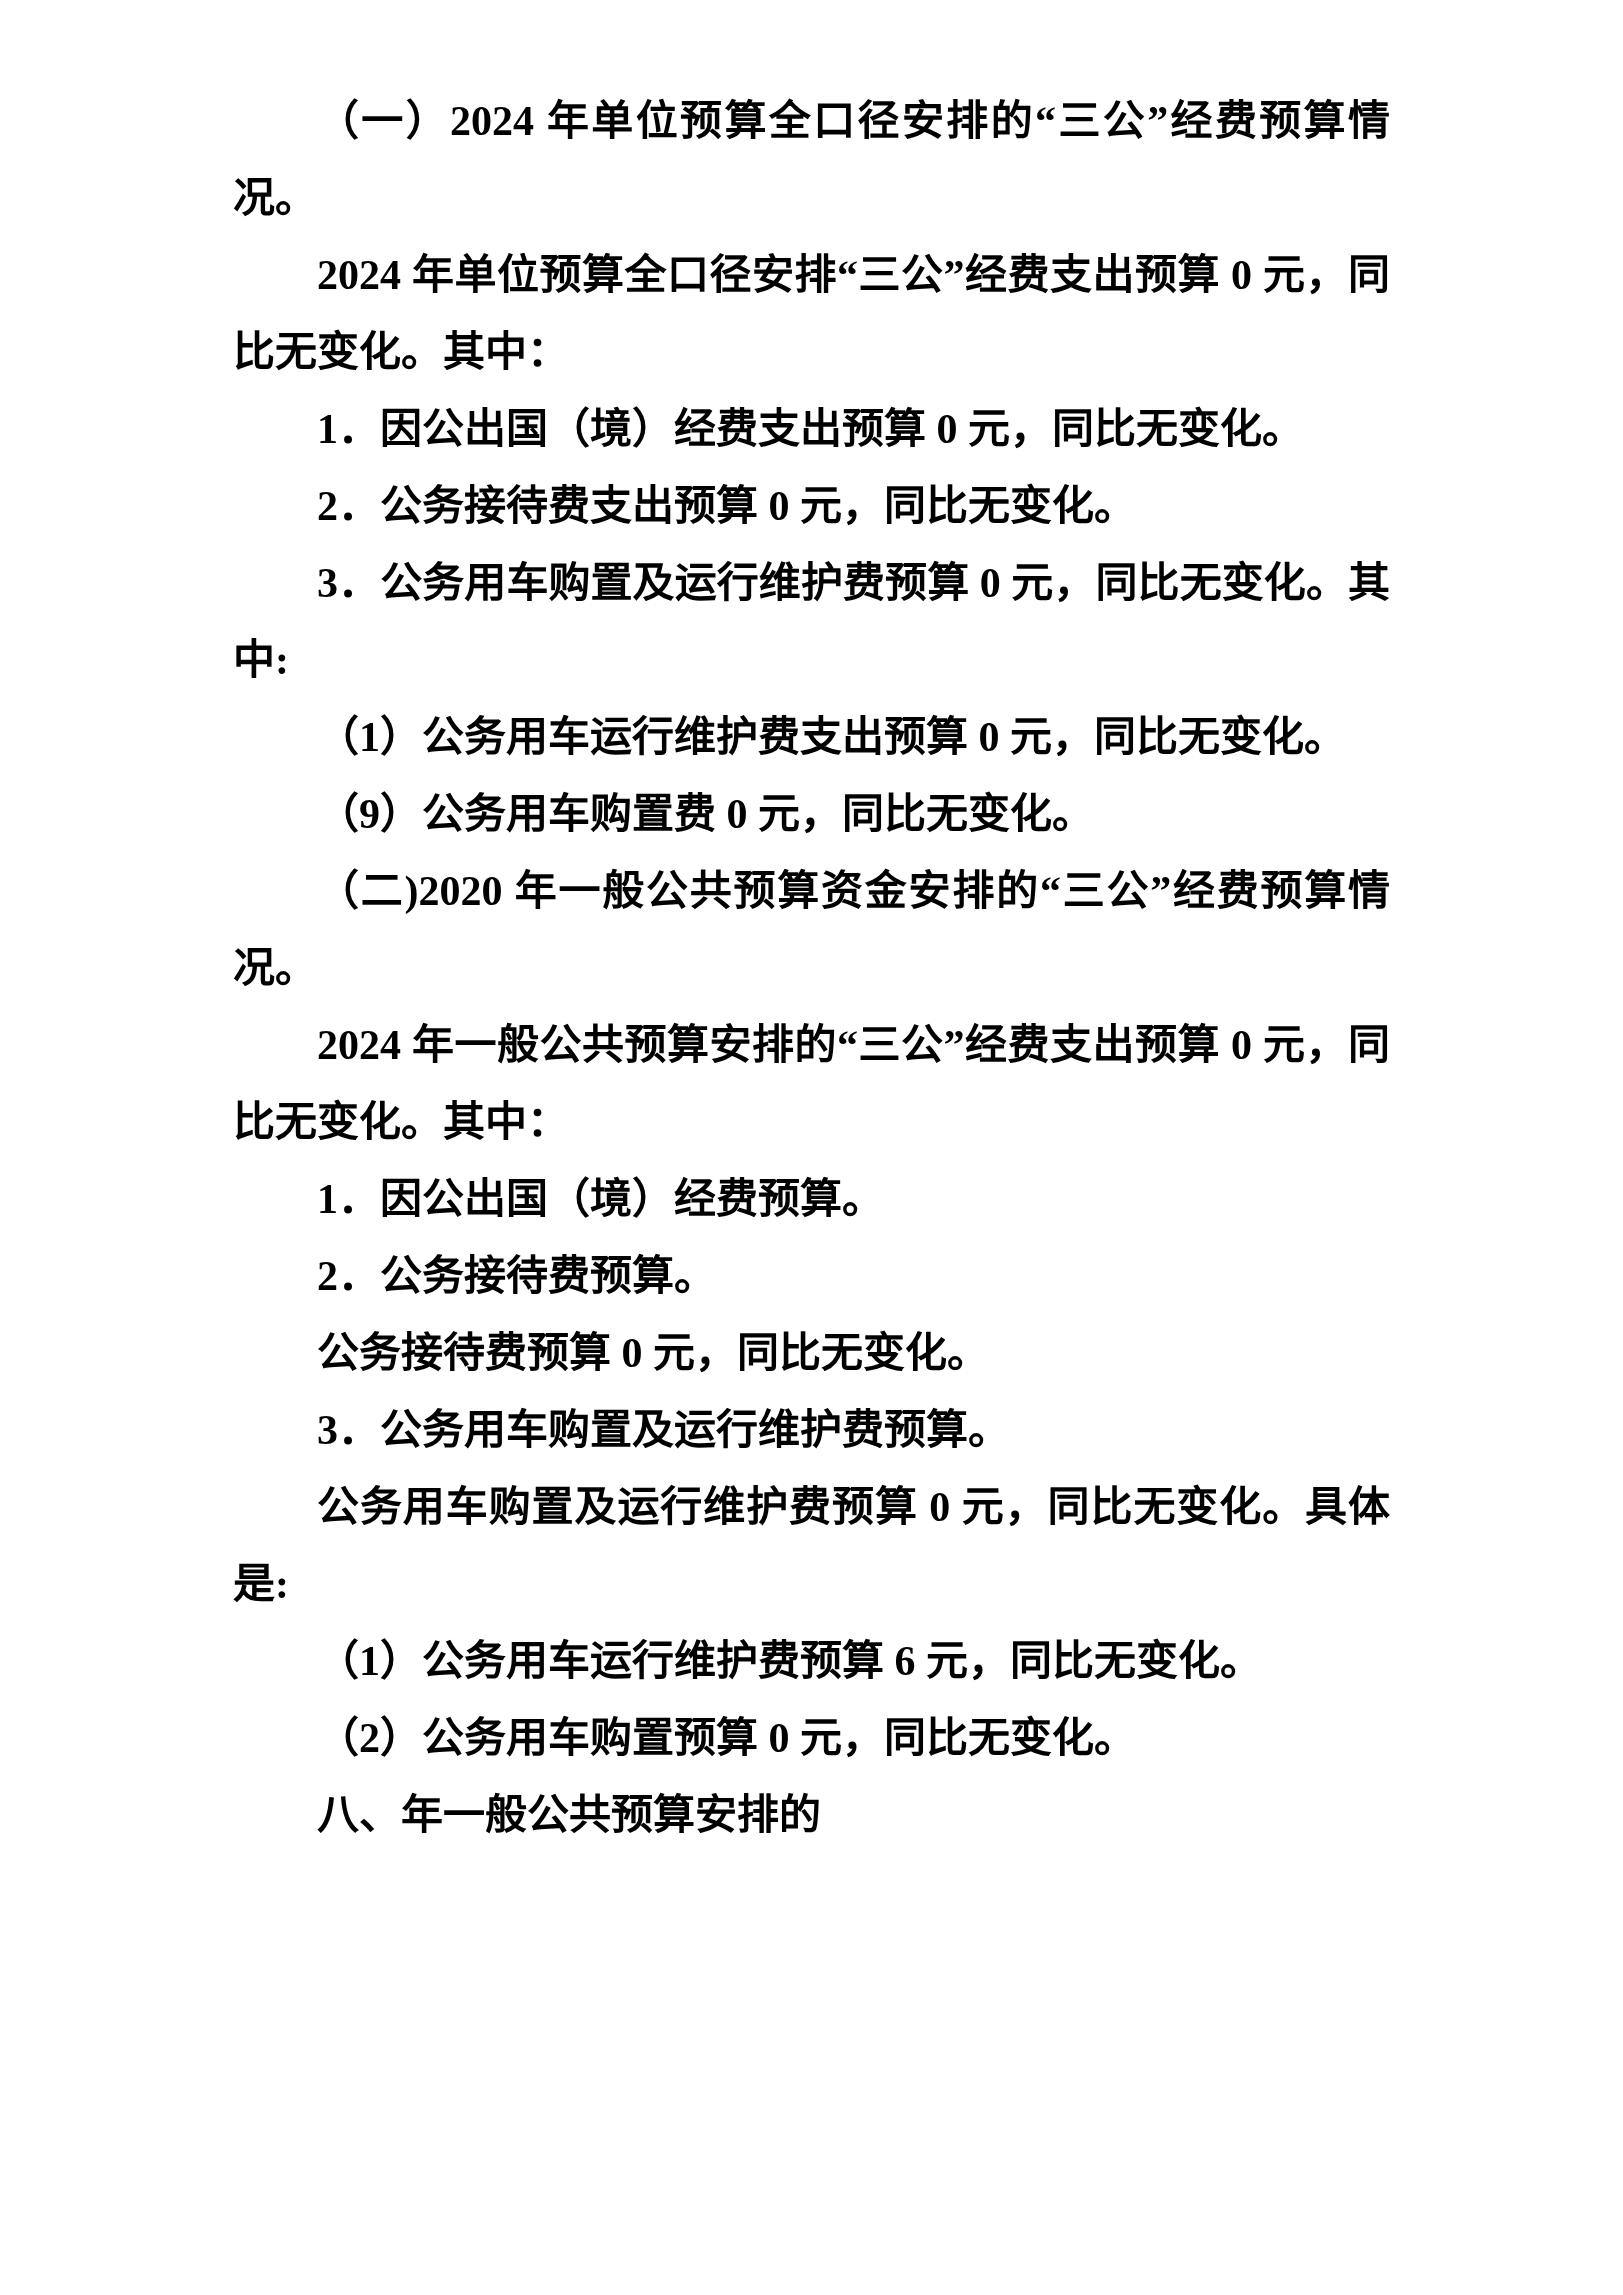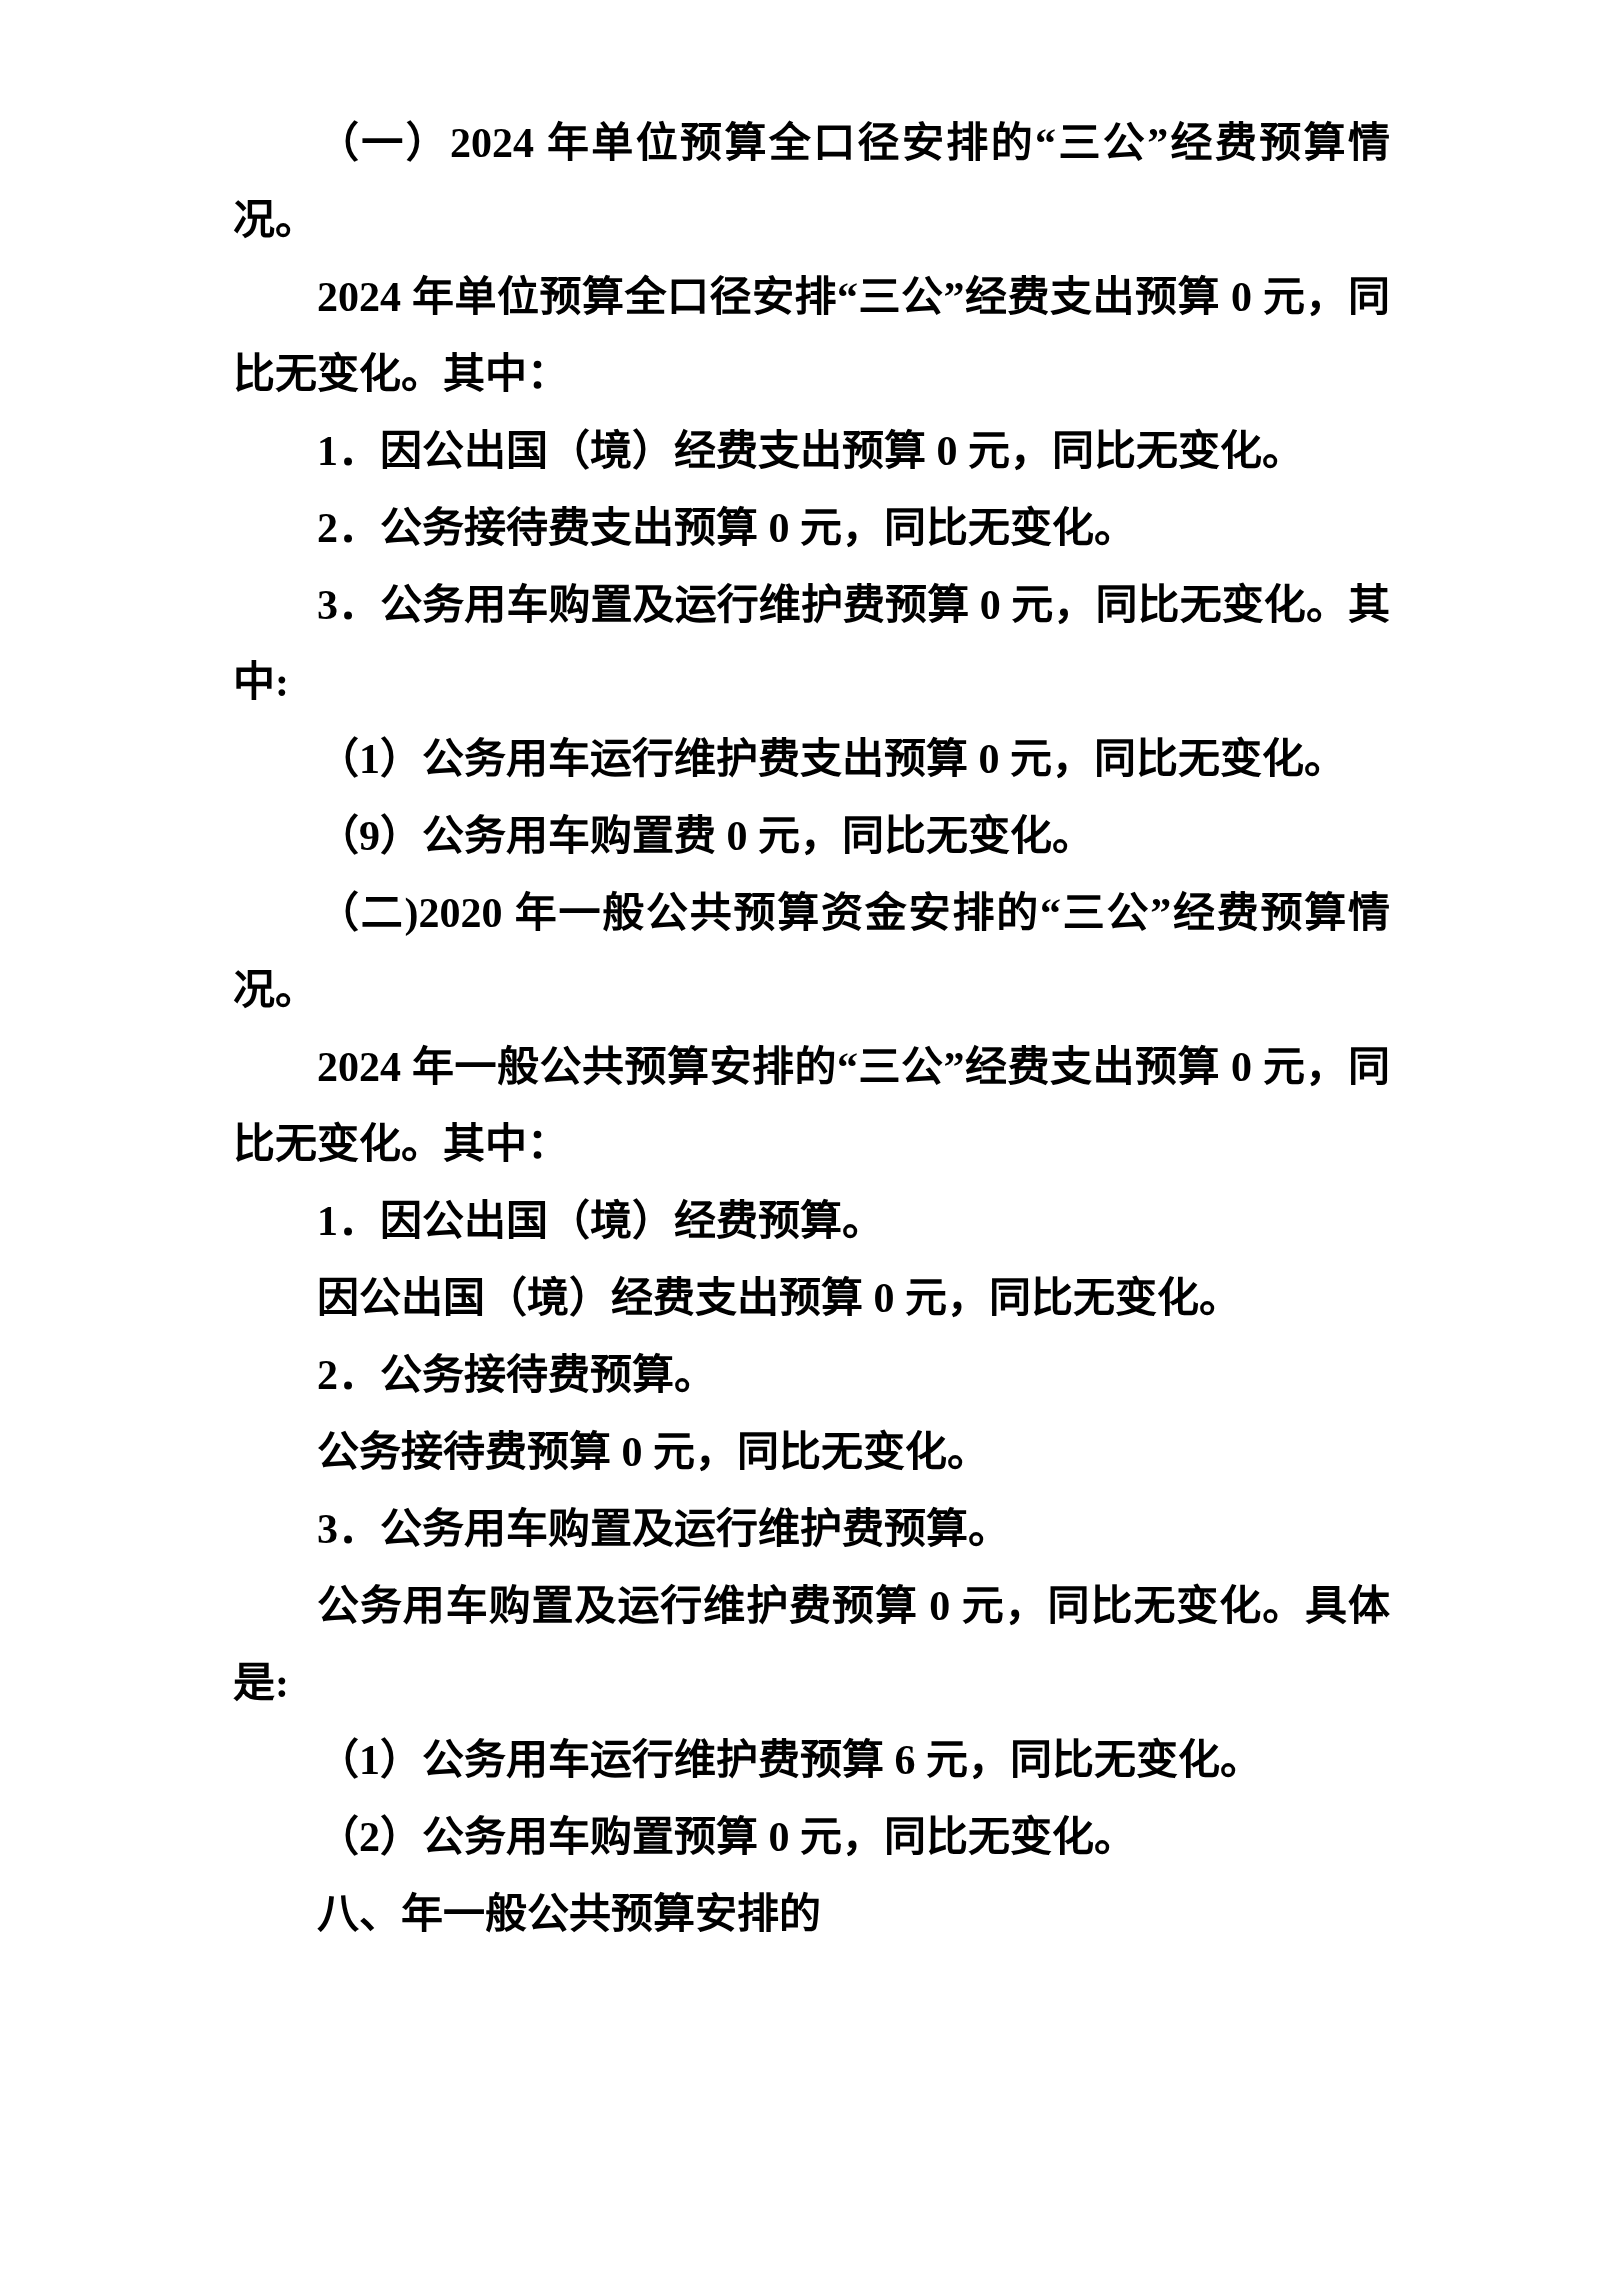--- a/index.html
+++ b/index.html
@@ -6,21 +6,21 @@
     margin: 0;
     padding: 0;
     background: #ffffff;
   }
   .page {
     position: relative;
     width: 1623px;
     height: 2295px;
     background: #ffffff;
     box-sizing: border-box;
-    padding: 105px 233px 0 233px;
+    padding: 83px 233px 0 233px;
     overflow: hidden;
   }
   .para {
     margin: 0;
     padding: 0;
     color: #000000;
     font-family: "Liberation Serif", "DejaVu Serif", serif;
     font-size: 42px;
     line-height: 77px;
     text-align: justify;
@@ -44,21 +44,20 @@
       <p class="para heading">（一）2024 年单位预算全口径安排的“三公”经费预算情况。</p>
       <p class="para body">2024 年单位预算全口径安排“三公”经费支出预算 0 元，同比无变化。其中：</p>
       <p class="para body">1．因公出国（境）经费支出预算 0 元，同比无变化。</p>
       <p class="para body">2．公务接待费支出预算 0 元，同比无变化。</p>
       <p class="para body">3．公务用车购置及运行维护费预算 0 元，同比无变化。其中:</p>
       <p class="para body">（1）公务用车运行维护费支出预算 0 元，同比无变化。</p>
       <p class="para body">（9）公务用车购置费 0 元，同比无变化。</p>
       <p class="para heading">（二)2020 年一般公共预算资金安排的“三公”经费预算情况。</p>
       <p class="para body">2024 年一般公共预算安排的“三公”经费支出预算 0 元，同比无变化。其中：</p>
       <p class="para body">1．因公出国（境）经费预算。</p>
-      <p class="para body">因公出国（境）经费支出预算 0 元，同比无变化。</p>
       <p class="para body">2．公务接待费预算。</p>
       <p class="para body">公务接待费预算 0 元，同比无变化。</p>
       <p class="para body">3．公务用车购置及运行维护费预算。</p>
       <p class="para body">公务用车购置及运行维护费预算 0 元，同比无变化。具体是:</p>
       <p class="para body">（1）公务用车运行维护费预算 6 元，同比无变化。</p>
       <p class="para body">（2）公务用车购置预算 0 元，同比无变化。</p>
       <p class="para heading">八、年一般公共预算安排的</p>
     </div>
 </div>
 

